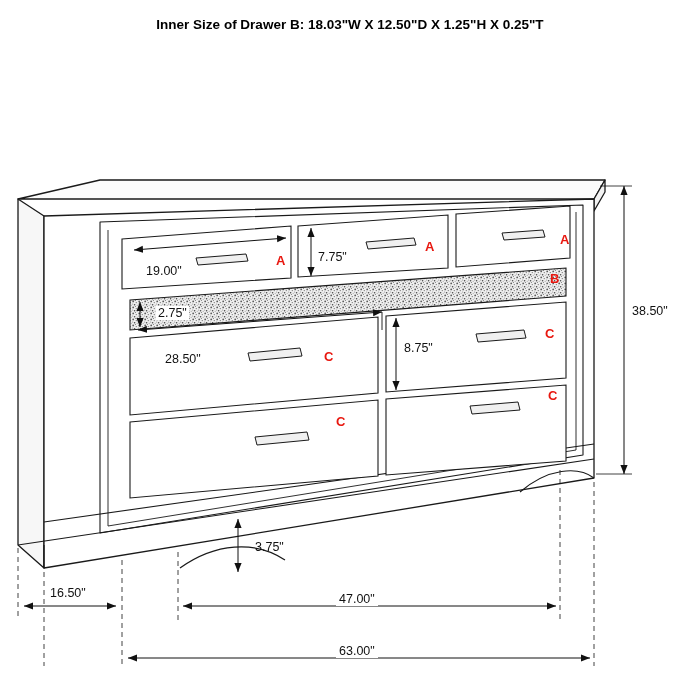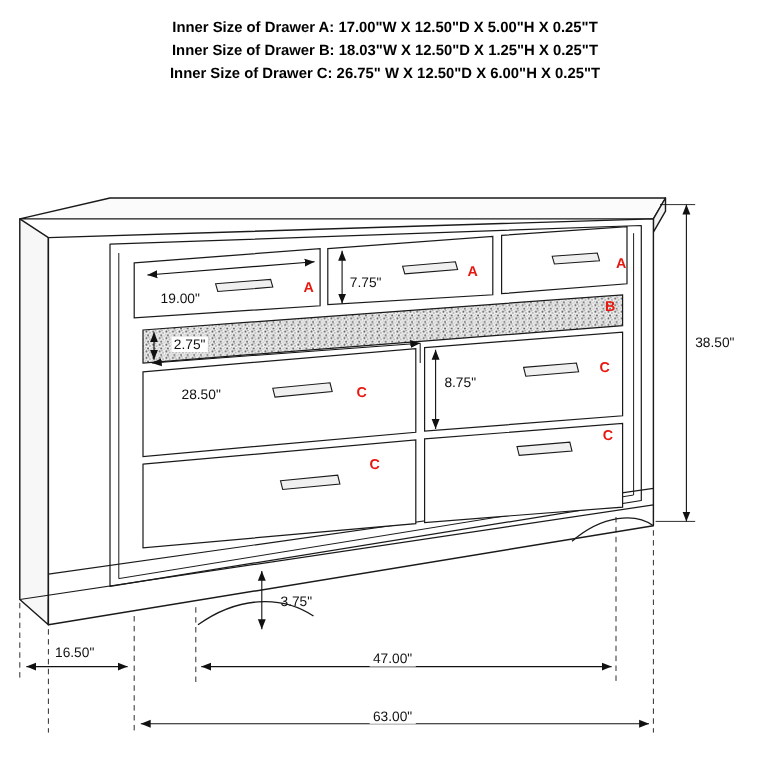--- a/index.html
+++ b/index.html
@@ -54,23 +54,21 @@
   .lbl.dim {
     color: #111;
   }
 </style>
 </head>
 <body>
 
 <div id="stage">
 
   <div class="spec-lines">
-    <div class="spec-line">Inner Size of Drawer A: 17.00"W X 12.50"D X 5.00"H X 0.25"T</div>
     <div class="spec-line">Inner Size of Drawer B: 18.03"W X 12.50"D X 1.25"H X 0.25"T</div>
-    <div class="spec-line">Inner Size of Drawer C: 26.75" W X 12.50"D X 6.00"H X 0.25"T</div>
   </div>
 
   <svg class="diagram" viewBox="0 0 700 700">
     <defs>
       <marker id="arrL" markerWidth="10" markerHeight="8" refX="9" refY="4" orient="auto" markerUnits="userSpaceOnUse">
         <path d="M9,4 L0,0.4 L0,7.6 Z" fill="#111"></path>
       </marker>
       <marker id="arrR" markerWidth="10" markerHeight="8" refX="1" refY="4" orient="auto" markerUnits="userSpaceOnUse">
         <path d="M1,4 L10,0.4 L10,7.6 Z" fill="#111"></path>
       </marker>

